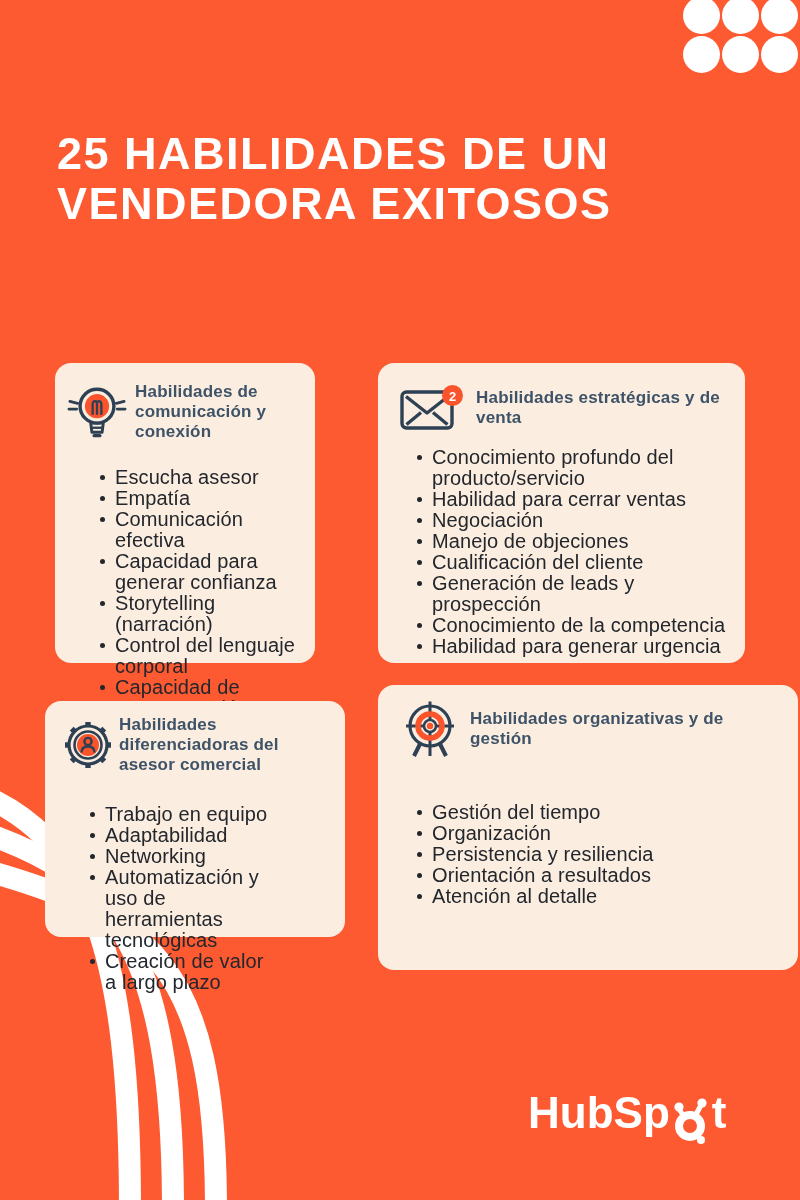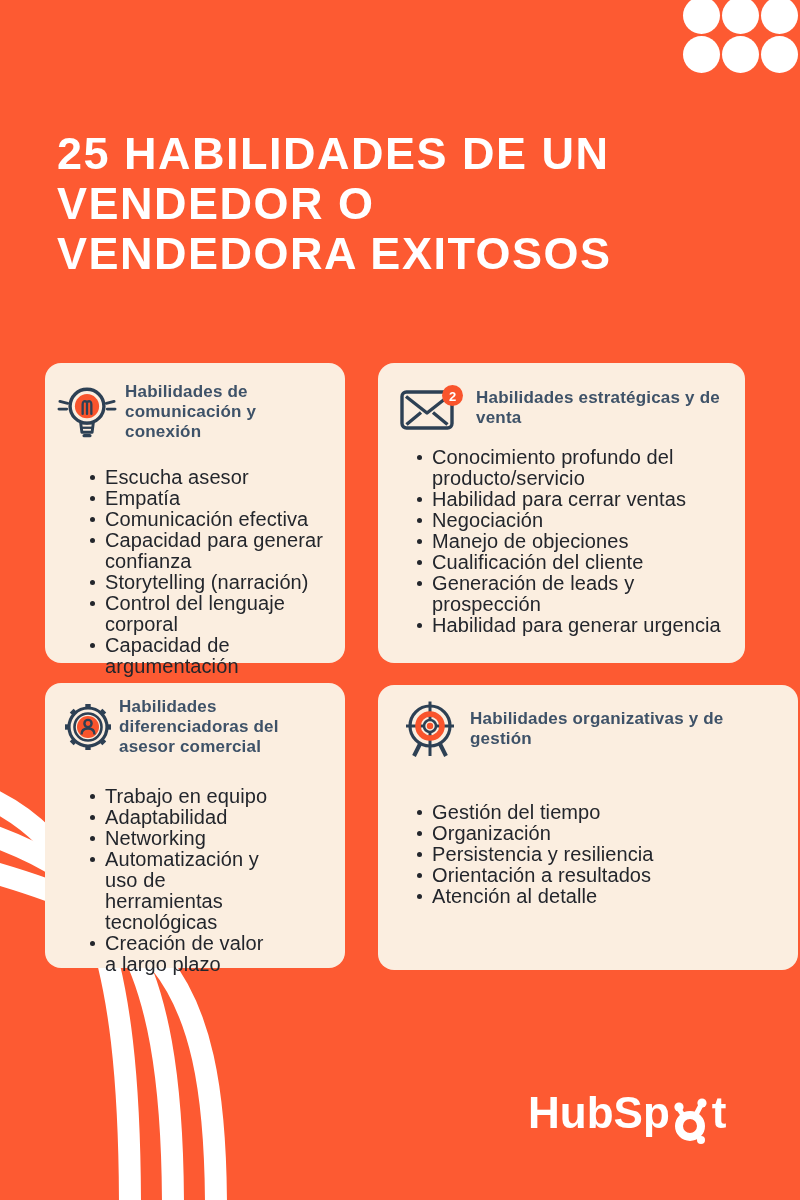--- a/index.html
+++ b/index.html
@@ -18,23 +18,23 @@
   
   .dots{position:absolute;top:-3px;right:2px;display:grid;grid-template-columns:repeat(3,37px);grid-gap:2px;gap:2px;z-index:2}
   .dot{width:37px;height:37px;border-radius:50%;background:var(--white)}
   
   .title{position:absolute;left:57px;top:129px;z-index:3;color:var(--white);
     font-size:45px;font-weight:700;line-height:50px;letter-spacing:1.5px}
   .title span{display:block}
   
   .cards{position:absolute;left:45px;top:363px;width:700px;height:607px;z-index:4}
   .card{position:absolute;background:var(--card);border-radius:16px}
-  .card-1{left:0;top:0;width:300px;height:300px}
+  .card-1{left:10px;top:0;width:260px;height:300px}
   .card-2{left:333px;top:0;width:367px;height:300px}
-  .card-3{left:0;top:320px;width:300px;height:285px}
+  .card-3{left:0;top:338px;width:300px;height:236px}
   .card-4{left:333px;top:322px;width:420px;height:285px}
   .card-header{display:flex;align-items:center}
   .card-1 .card-header{padding:19px 10px 0 12px;gap:8px}
   .card-2 .card-header{padding:22px 10px 0 22px;gap:12px}
   .card-3 .card-header{padding:14px 10px 0 18px;gap:6px}
   .card-4 .card-header{padding:15px 10px 0 26px;gap:14px}
   .card-icon{flex:0 0 auto;display:block;line-height:0}
   .card-title{font-size:17px;font-weight:700;color:var(--heading);line-height:20px;letter-spacing:.2px}
   .card-1 .card-title{max-width:206px}
   .card-2 .card-title{max-width:260px}
@@ -65,21 +65,20 @@
   <span class="dot"></span>
   <span class="dot"></span>
   <span class="dot"></span>
   <span class="dot"></span>
   <span class="dot"></span>
   <span class="dot"></span>
 </div>
 
 <h1 class="title">
   <span>25 HABILIDADES DE UN</span>
-  <span>VENDEDOR O</span>
   <span>VENDEDORA EXITOSOS</span>
 </h1>
 
 <section class="cards">
   <article class="card card-1">
     <header class="card-header">
       <span class="card-icon">
   <svg width="60" height="58" viewBox="0 0 62 60" xmlns="http://www.w3.org/2000/svg" fill="none">
     <g stroke="var(--navy)" stroke-width="3" stroke-linecap="round">
       <line x1="3" y1="19" x2="11" y2="21"></line>
@@ -121,20 +120,21 @@
 </span>
       <h2 class="card-title">Habilidades estratégicas y de venta</h2>
     </header>
     <ul class="skill-list">
         <li>Conocimiento profundo del producto/servicio</li>
         <li>Habilidad para cerrar ventas</li>
         <li>Negociación</li>
         <li>Manejo de objeciones</li>
         <li>Cualificación del cliente</li>
         <li>Generación de leads y prospección</li>
+        <li>Conocimiento de la competencia</li>
         <li>Habilidad para generar urgencia</li>
       </ul>
   </article>
 
   <article class="card card-3">
     <header class="card-header">
       <span class="card-icon">
   <svg width="50" height="50" viewBox="0 0 50 50" xmlns="http://www.w3.org/2000/svg" fill="none">
     <g stroke="var(--navy)" stroke-width="5.4">
       <line x1="25" y1="2" x2="25" y2="8"></line>

